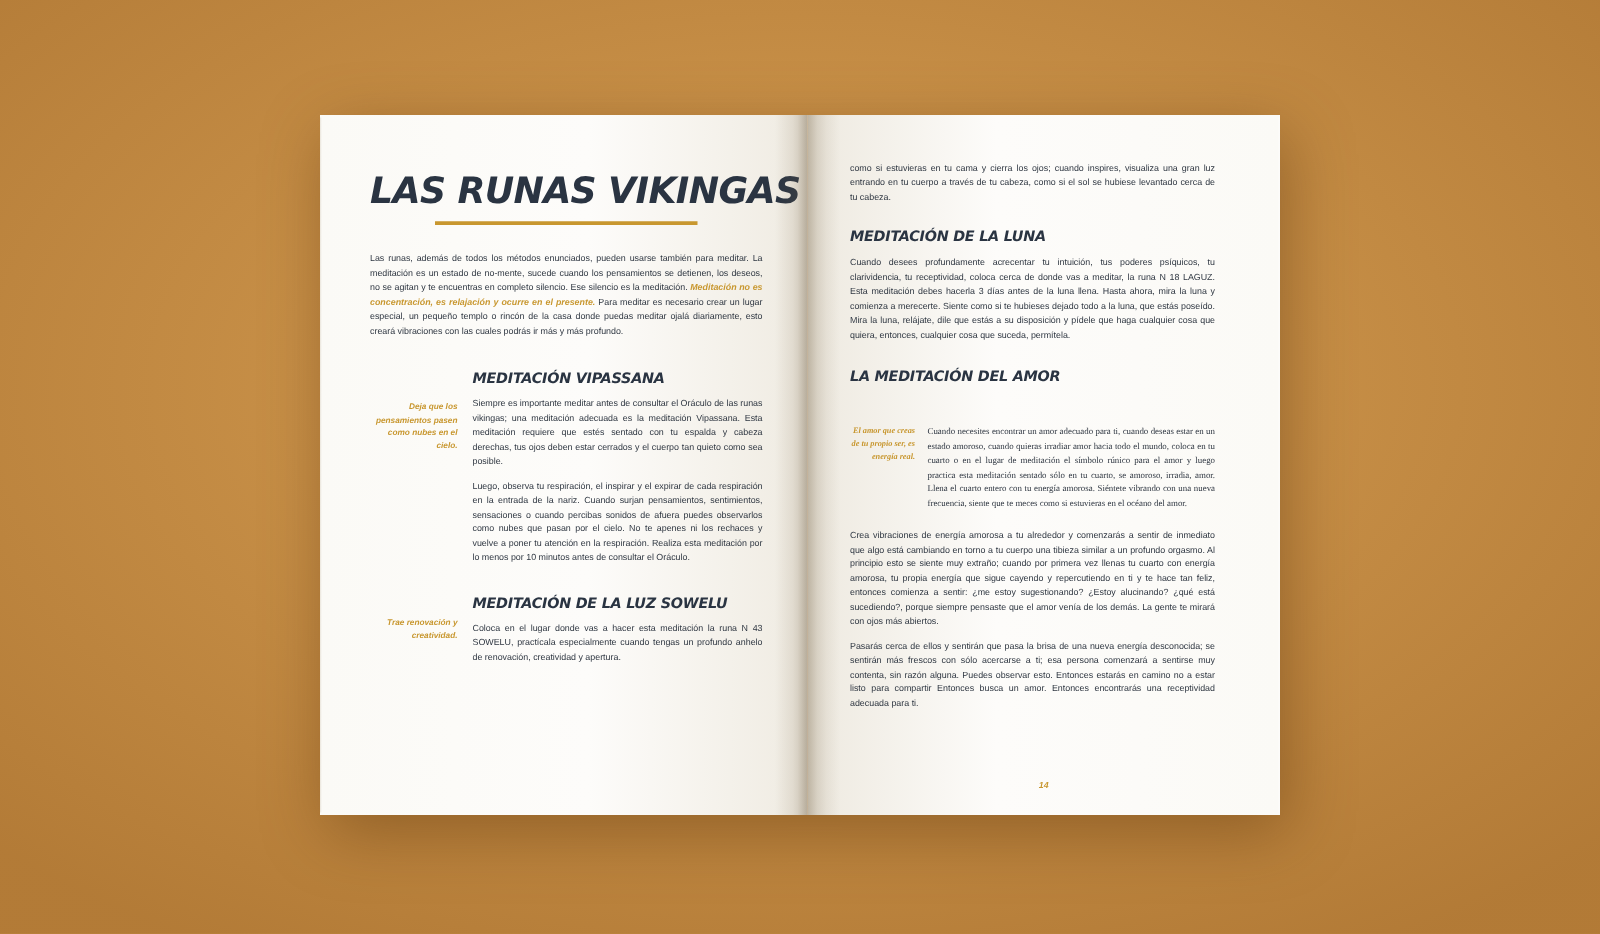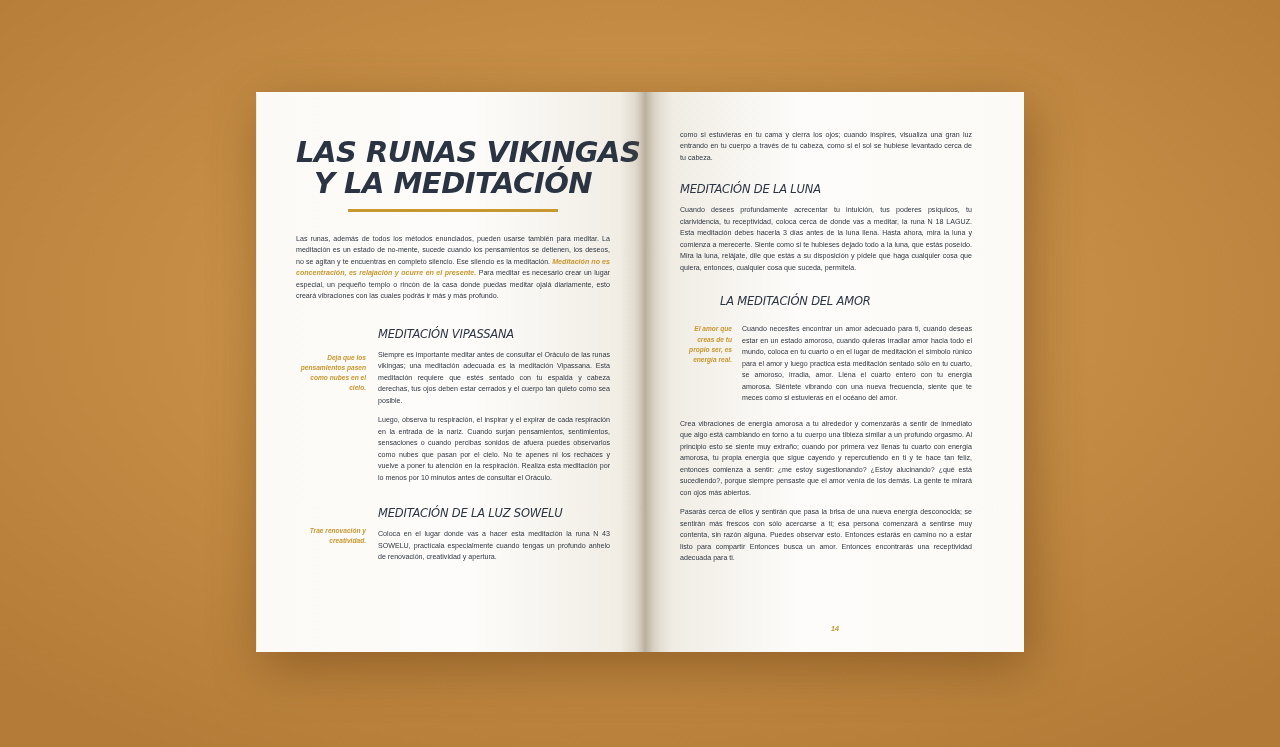--- a/index.html
+++ b/index.html
@@ -120,21 +120,21 @@
     font-style: italic;
     font-size: 6.6px;
     line-height: 1.55;
     text-align: right;
   }
   .pull.sp1 { margin-top: 26px; }
   .pull.sp2 { margin-top: 132px; }
 
   h2.sec {
     font-family: "DejaVu Sans", sans-serif;
-    font-weight: 400;
+    font-weight: 700;
     font-style: italic;
     color: #2a3442;
     font-size: 11.5px;
     letter-spacing: -0.2px;
     margin: 0 0 9px 0;
   }
   h2.sec.sp { margin-top: 22px; }
 
   p.body {
     font-size: 7.1px;
@@ -147,21 +147,22 @@
   
   .right-top {
     font-size: 7.1px;
     line-height: 1.62;
     color: #2f3742;
     text-align: justify;
     margin: 0;
   }
   .right-cols {
     display: flex;
-    margin-top: 16px;
+    margin-top: 32px;
+    font-family: Liberation Serif, serif;
   }
   .rcol-side {
     width: 62px;
     flex: 0 0 62px;
     padding-right: 10px;
     box-sizing: border-box;
   }
   .rcol-main { flex: 1 1 auto; }
 
   .folio {
@@ -192,21 +193,20 @@
 
 <div class="backdrop"></div>
 
 <div class="book">
 
   <div class="page page-left">
     <div class="edge edge-l"></div>
 
     <div class="title-block">
       <div class="title-line title-line1">LAS RUNAS VIKINGAS</div>
-      <div class="title-line title-line2">Y LA MEDITACIÓN</div>
       <div class="title-rule"></div>
     </div>
 
     <p class="intro"><span>Las runas, además de todos los métodos enunciados, pueden usarse también para meditar. La meditación es un estado de no-mente, sucede cuando los pensamientos se detienen, los deseos, no se agitan y te encuentras en completo silencio. Ese silencio es la meditación. </span><span class="hl">Meditación no es concentración, es relajación y ocurre en el presente.</span><span> Para meditar es necesario crear un lugar especial, un pequeño templo o rincón de la casa donde puedas meditar ojalá diariamente, esto creará vibraciones con las cuales podrás ir más y más profundo.</span></p>
 
     <div class="cols">
       <div class="col-side">
         <div class="pull sp1">Deja que los pensamientos pasen como nubes en el cielo.</div>
         <div class="pull sp2">Trae renovación y creatividad.</div>
       </div>
@@ -224,21 +224,21 @@
   </div>
 
   <div class="page page-right">
     <div class="edge edge-r"></div>
 
     <p class="right-top">como si estuvieras en tu cama y cierra los ojos; cuando inspires, visualiza una gran luz entrando en tu cuerpo a través de tu cabeza, como si el sol se hubiese levantado cerca de tu cabeza.</p>
 
     <h2 class="sec" style="margin-top:18px;">MEDITACIÓN DE LA LUNA</h2>
     <p class="body">Cuando desees profundamente acrecentar tu intuición, tus poderes psíquicos, tu clarividencia, tu receptividad, coloca cerca de donde vas a meditar, la runa N 18 LAGUZ. Esta meditación debes hacerla 3 días antes de la luna llena. Hasta ahora, mira la luna y comienza a merecerte. Siente como si te hubieses dejado todo a la luna, que estás poseído. Mira la luna, relájate, dile que estás a su disposición y pídele que haga cualquier cosa que quiera, entonces, cualquier cosa que suceda, permítela.</p>
 
-    <h2 class="sec" style="margin-top:20px;margin-left:40px;">LA MEDITACIÓN DEL AMOR</h2>
+    <h2 class="sec" style="margin-top:20px;">LA MEDITACIÓN DEL AMOR</h2>
 
     <div class="right-cols">
       <div class="rcol-side">
         <div class="pull">El amor que creas de tu propio ser, es energía real.</div>
       </div>
       <div class="rcol-main">
         <p class="body">Cuando necesites encontrar un amor adecuado para ti, cuando deseas estar en un estado amoroso, cuando quieras irradiar amor hacia todo el mundo, coloca en tu cuarto o en el lugar de meditación el símbolo rúnico para el amor y luego practica esta meditación sentado sólo en tu cuarto, se amoroso, irradia, amor. Llena el cuarto entero con tu energía amorosa. Siéntete vibrando con una nueva frecuencia, siente que te meces como si estuvieras en el océano del amor.</p>
       </div>
     </div>
 

